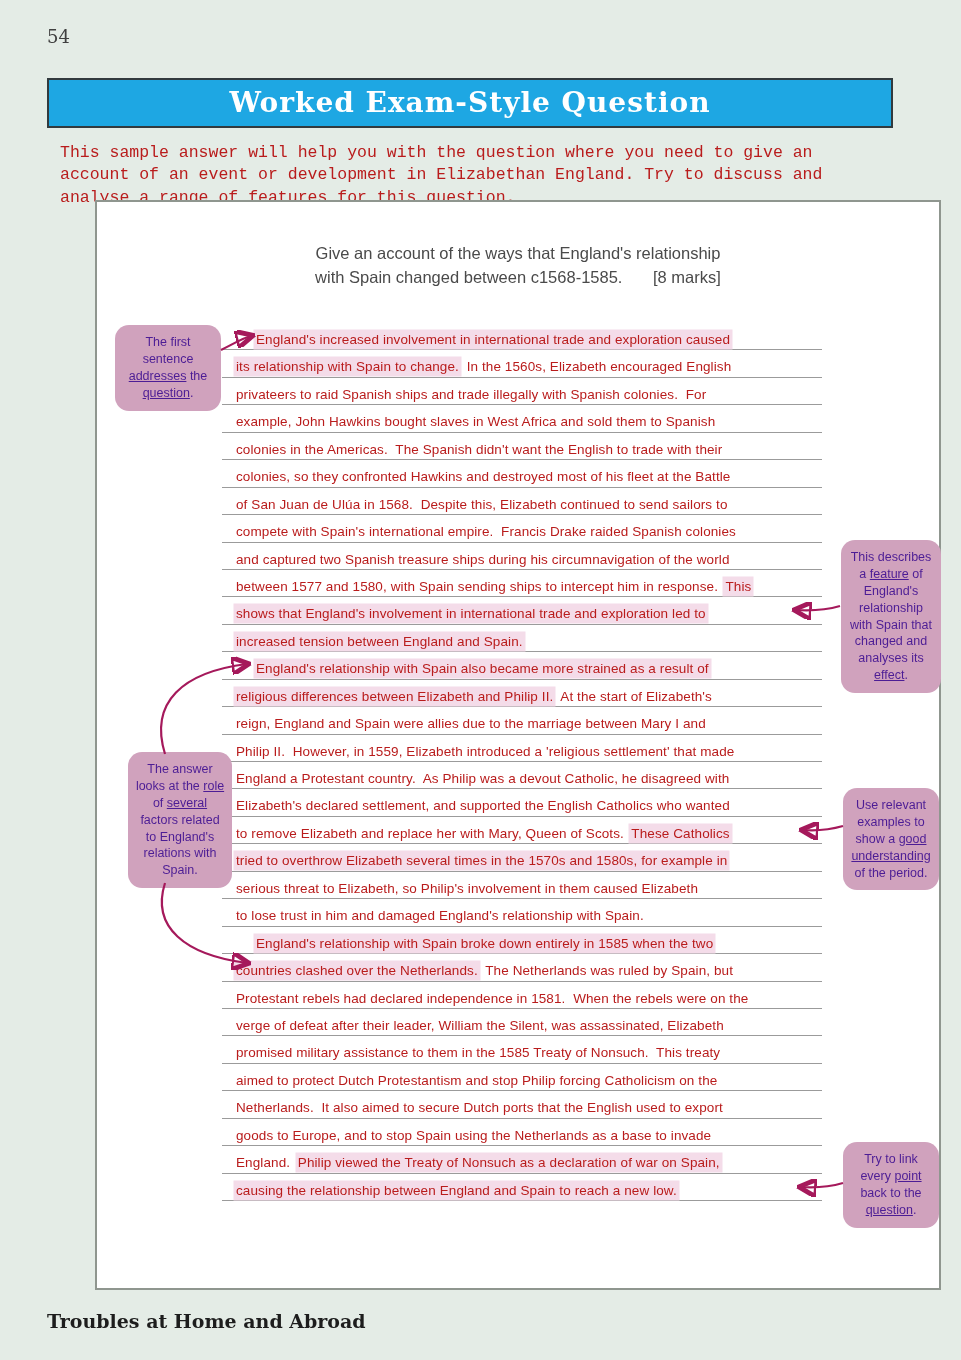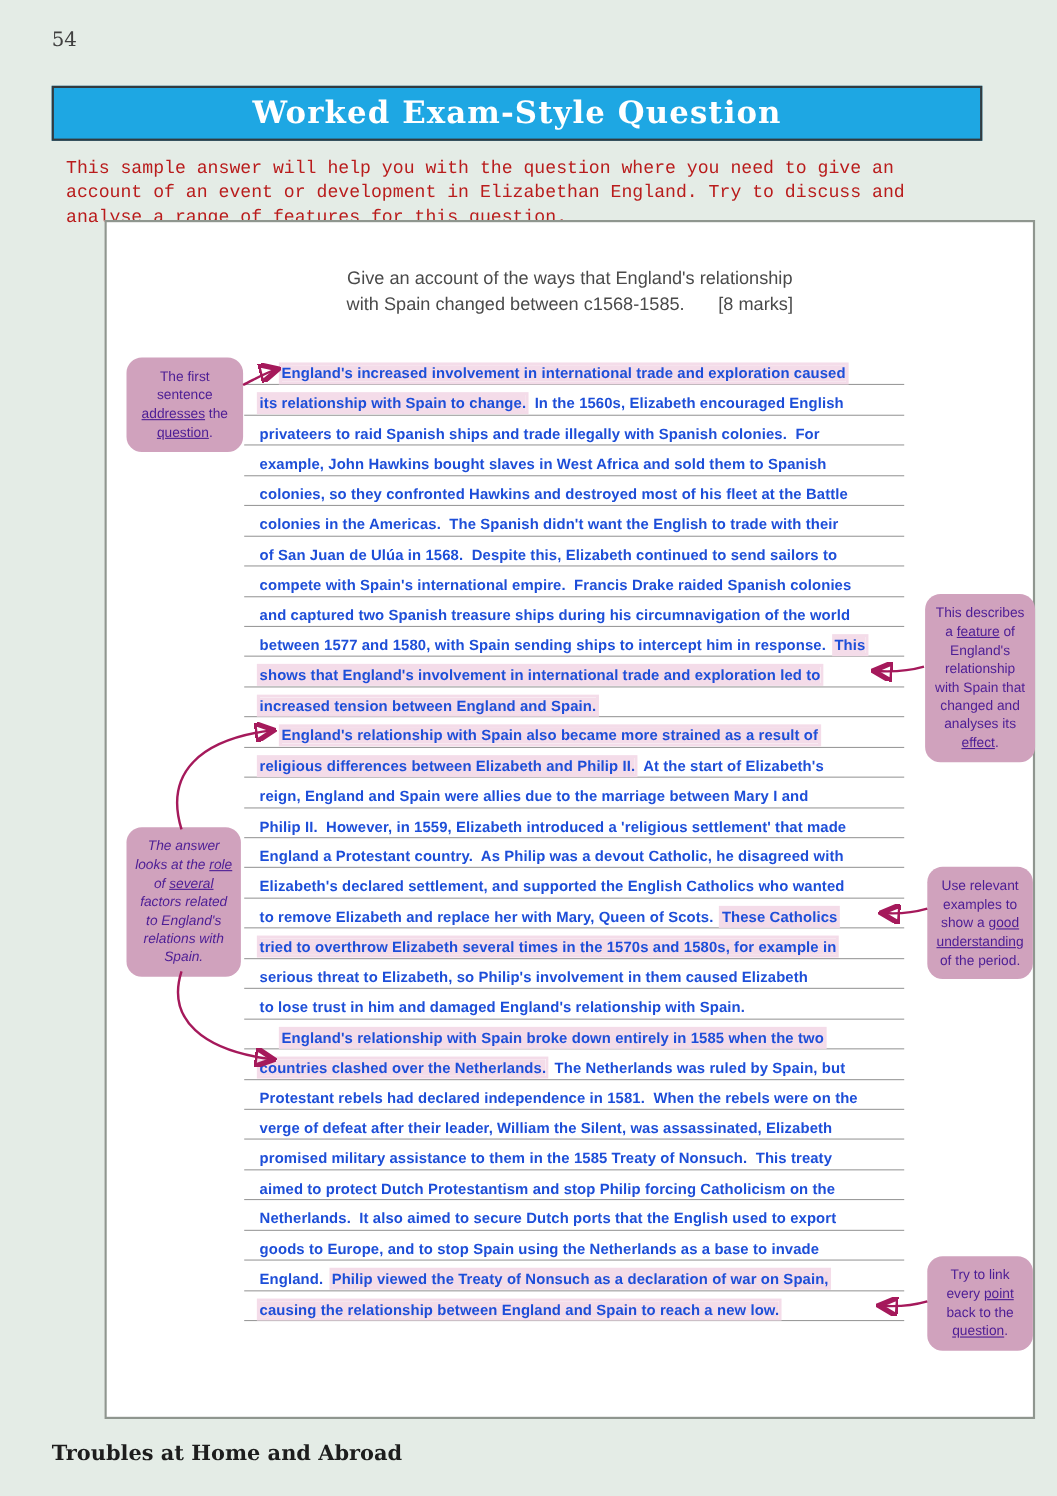--- a/index.html
+++ b/index.html
@@ -20,31 +20,31 @@
   .exam-box { position:absolute; left:47px; top:200px; width:846px; height:1090px;
               background:#ffffff; border:2px solid #8f968f;margin-left:48px; }
 
   .question { position:absolute; top:40px; left:0; right:0; text-align:center;
               font-size:16.5px; color:#4a4a4a; line-height:1.45; }
   .question .marks { margin-left:26px; }
 
   .answer { position:absolute; left:125px; top:121px; width:600px; }
   .line { height:27.45px; border-bottom:1.3px solid #9b9b9b; white-space:pre;
           padding-left:14px; padding-top:7px; font-size:13.5px; line-height:19px;
-          color:#1d4ed8; letter-spacing:0.1px; overflow:visible;font-weight:bold; }
+          color:#b91c1c; letter-spacing:0.1px; overflow:visible; }
   .line.indent { padding-left:34px; }
   .hl { background:#f4dce9; box-shadow:0 0 0 2.5px #f4dce9; }
 
   .callout { position:absolute; background:#d0a2bd; border-radius:14px;
              padding:9px 7px; text-align:center; font-size:12.5px; color:#4c1d95;
              line-height:1.35; }
   .callout .u { text-decoration:underline; }
   .callout-a { left:18px;  top:123px; width:106px; }
   .callout-b { left:744px; top:338px; width:100px; }
-  .callout-c { left:18px;  top:550px; width:104px;font-style:italic; }
+  .callout-c { left:31px;  top:550px; width:104px; }
   .callout-d { left:746px; top:586px; width:96px; }
   .callout-e { left:746px; top:940px; width:96px; }
 
   svg.connector { position:absolute; overflow:visible; }
   svg.connector path { fill:none; stroke:#a5195b; stroke-width:2.2; }
   .arr-a  { left:122px; top:126px; width:40px;  height:26px; }
   .arr-b  { left:693px; top:399px; width:52px;  height:16px; }
   .arr-c1 { left:58px;  top:452px; width:110px; height:105px; }
   .arr-c2 { left:58px;  top:675px; width:110px; height:100px; }
   .arr-d  { left:700px; top:619px; width:48px;  height:16px; }
@@ -74,22 +74,22 @@
         <span>with Spain changed between c1568-1585.</span>
         <span class="marks">[8 marks]</span>
       </div>
     </div>
 
     <div class="answer" id="answer-lines">
         <div class="line indent"><span class="hl">England's increased involvement in international trade and exploration caused</span></div>
         <div class="line"><span class="hl">its relationship with Spain to change.</span><span>  In the 1560s, Elizabeth encouraged English</span></div>
         <div class="line"><span>privateers to raid Spanish ships and trade illegally with Spanish colonies.  For</span></div>
         <div class="line"><span>example, John Hawkins bought slaves in West Africa and sold them to Spanish</span></div>
+        <div class="line"><span>colonies in the Americas.  The Spanish didn't want the English to trade with their</span></div>
         <div class="line"><span>colonies, so they confronted Hawkins and destroyed most of his fleet at the Battle</span></div>
-        <div class="line"><span>colonies in the Americas.  The Spanish didn't want the English to trade with their</span></div>
         <div class="line"><span>of San Juan de Ulúa in 1568.  Despite this, Elizabeth continued to send sailors to</span></div>
         <div class="line"><span>compete with Spain's international empire.  Francis Drake raided Spanish colonies</span></div>
         <div class="line"><span>and captured two Spanish treasure ships during his circumnavigation of the world</span></div>
         <div class="line"><span>between 1577 and 1580, with Spain sending ships to intercept him in response.  </span><span class="hl">This</span></div>
         <div class="line"><span class="hl">shows that England's involvement in international trade and exploration led to</span></div>
         <div class="line"><span class="hl">increased tension between England and Spain.</span></div>
         <div class="line indent"><span class="hl">England's relationship with Spain also became more strained as a result of</span></div>
         <div class="line"><span class="hl">religious differences between Elizabeth and Philip II.</span><span>  At the start of Elizabeth's</span></div>
         <div class="line"><span>reign, England and Spain were allies due to the marriage between Mary I and</span></div>
         <div class="line"><span>Philip II.  However, in 1559, Elizabeth introduced a 'religious settlement' that made</span></div>

